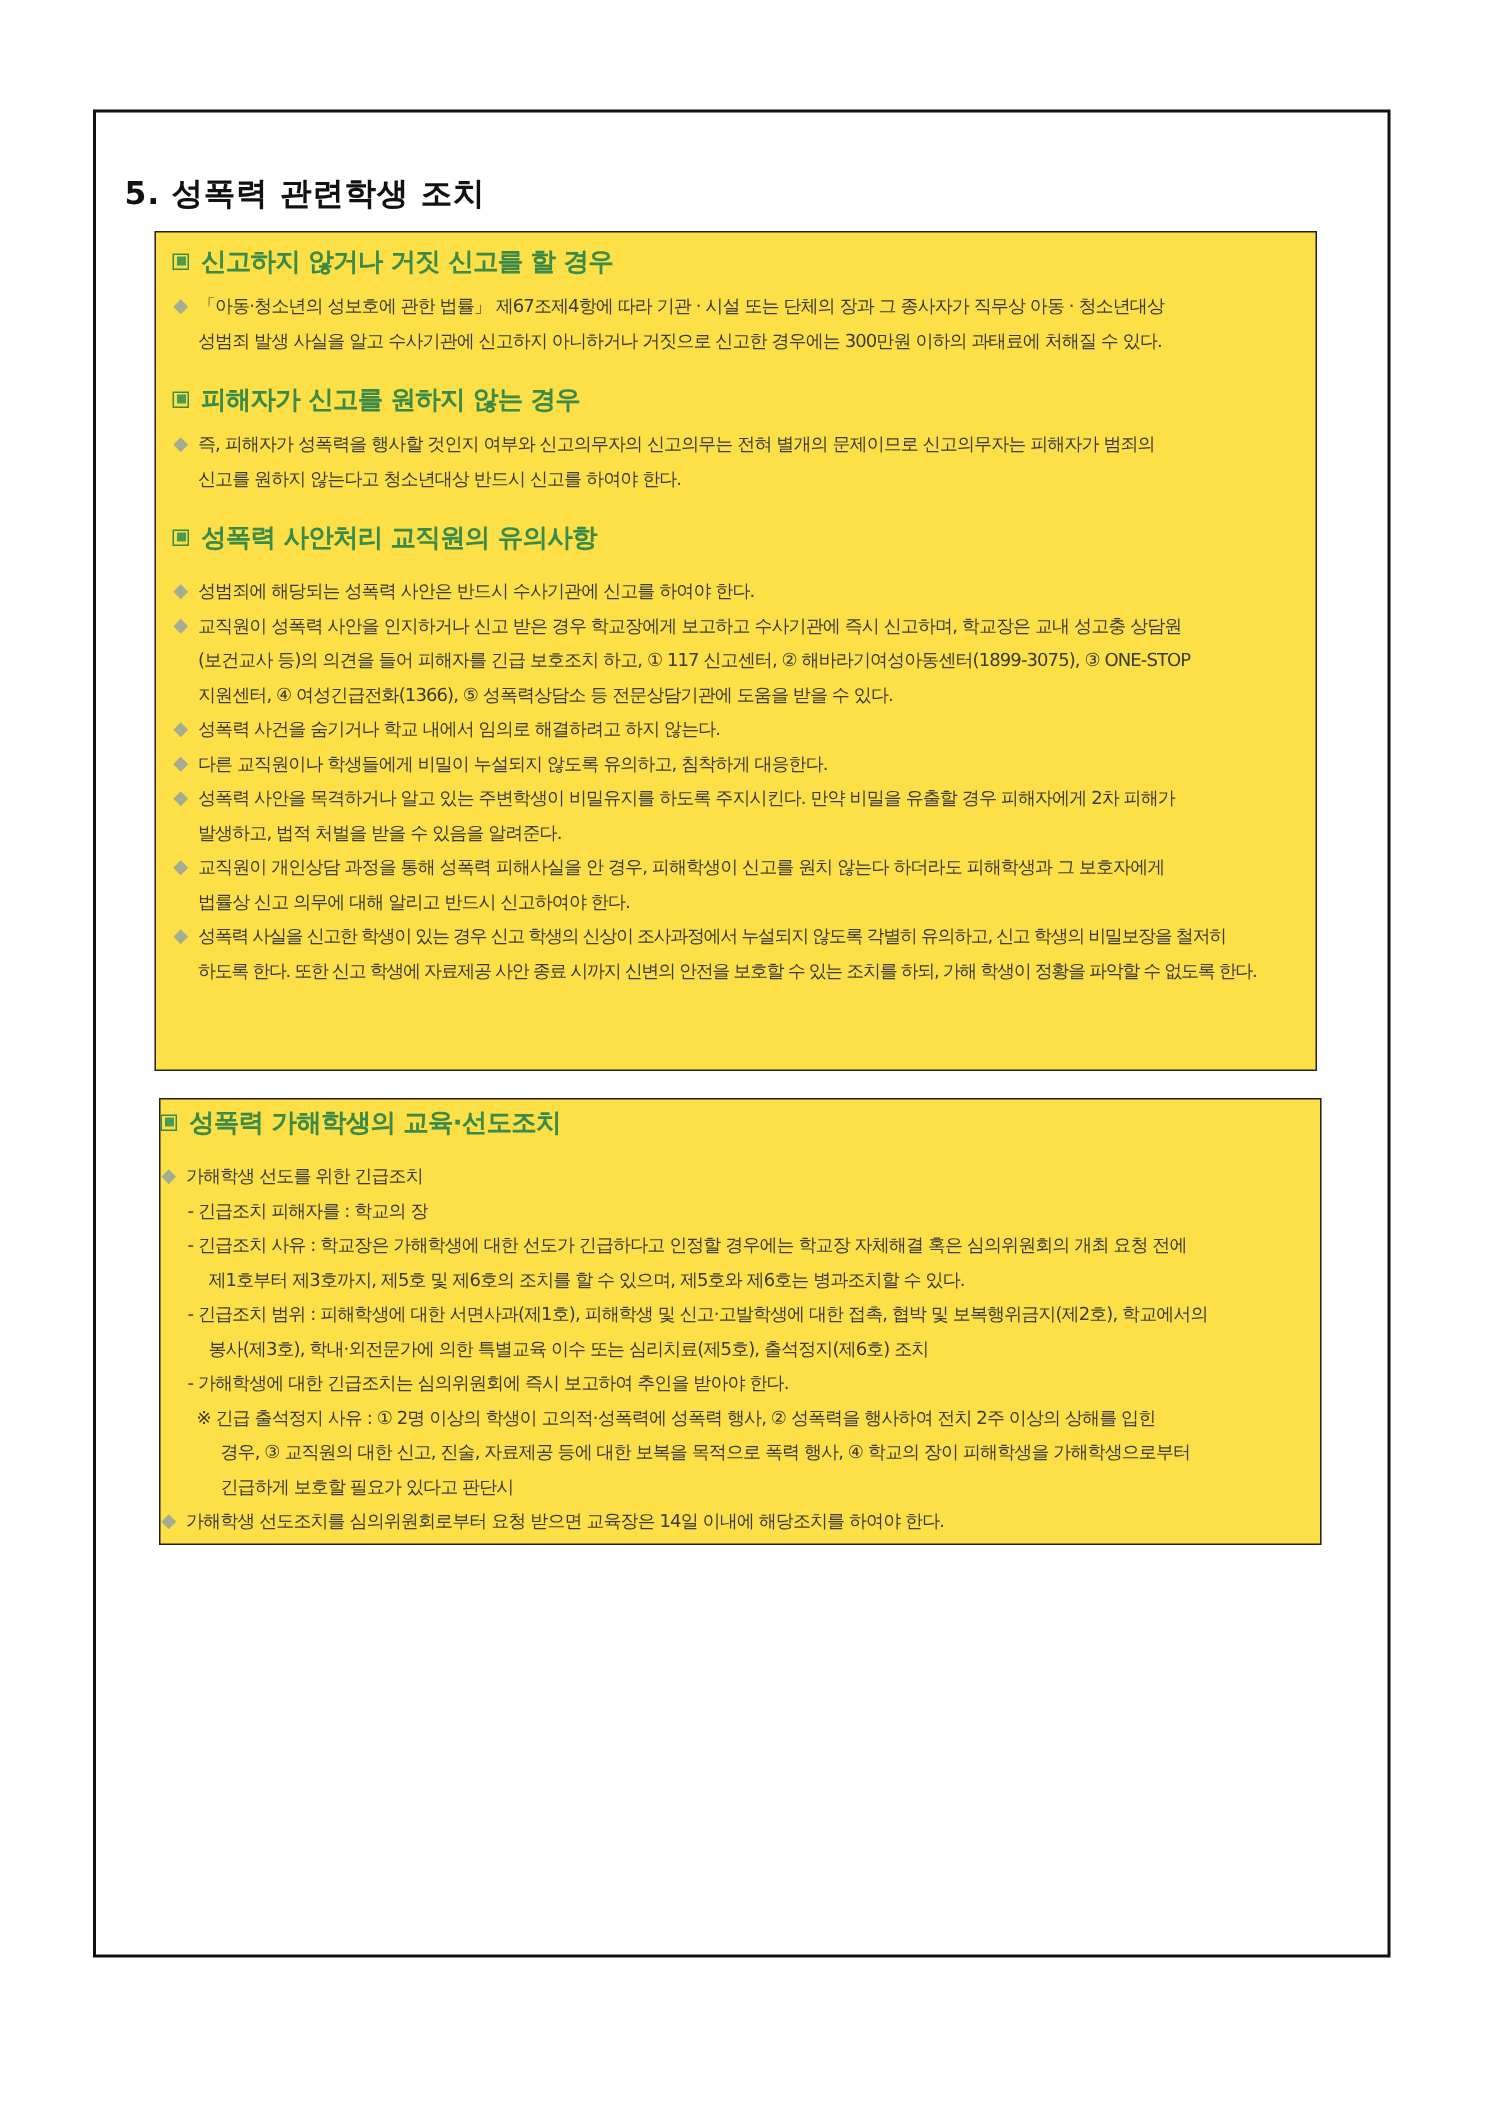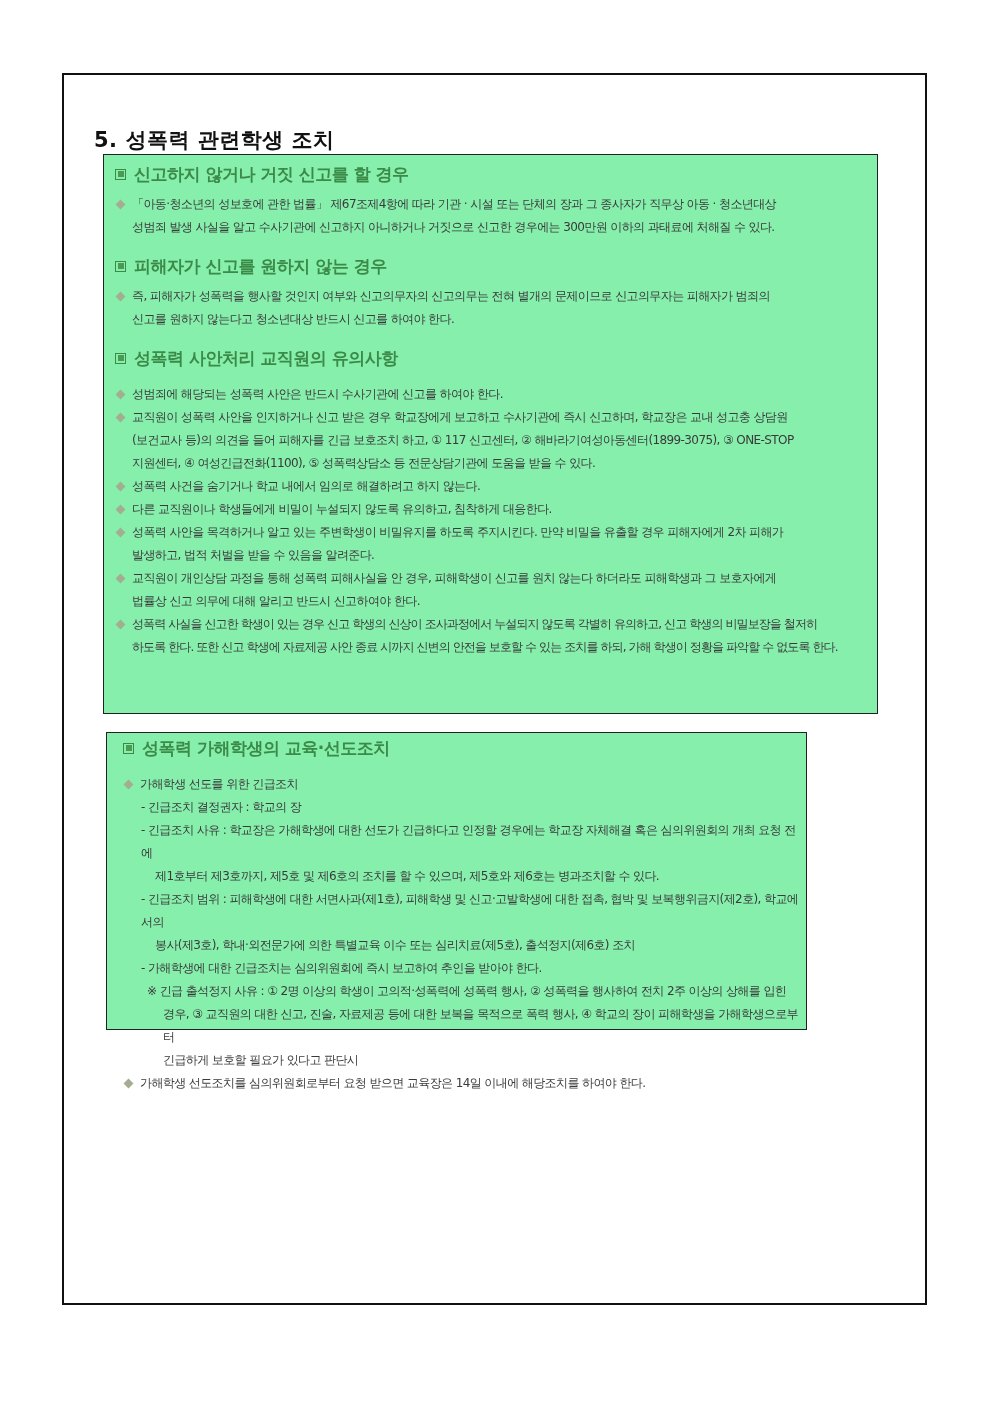--- a/index.html
+++ b/index.html
@@ -1,21 +1,21 @@
 <!DOCTYPE html>
 <html><head>
 <meta charset="utf-8">
 <style>
   html, body { margin: 0; padding: 0; background: #ffffff; }
   body { width: 992px; height: 1403px; position: relative; font-family: "DejaVu Sans", "Liberation Sans", sans-serif; color: #333; }
   .page-frame { position: absolute; left: 62px; top: 73px; width: 865px; height: 1232px; border: 2px solid #111; box-sizing: border-box; }
-  .page-title { position: absolute; left: 78px; top: 110px; font-size: 21px; font-weight: 600; color: #111; letter-spacing: 0.5px; margin: 16px; }
-  .box { position: absolute; border: 1.5px solid #222; box-sizing: border-box; background: #86efac; }
+  .page-title { position: absolute; left: 78px; top: 110px; font-size: 21px; font-weight: 600; color: #111; letter-spacing: 0.5px; margin: 5px; }
+  .box { position: absolute; border: 1.5px solid #222; box-sizing: border-box; background: #fde047; }
   .box1 { left: 103px; top: 154px; width: 775px; height: 560px; padding: 6px 10px 0 11px; }
-  .box2 { left: 106px; top: 732px; width: 701px; height: 298px; padding: 2px 6px 0 16px; }
+  .box2 { left: 106px; top: 732px; width: 775px; height: 298px; padding: 2px 6px 0 0; }
   .section-heading { display: flex; align-items: center; font-size: 17px; font-weight: bold; color: #3b8a48; margin: 0; height: 26px; letter-spacing: -0.5px; }
   .sq-icon { display: inline-block; width: 11px; height: 11px; border: 1.5px solid #3b8a48; box-sizing: border-box; margin-right: 8px; position: relative; }
   .sq-icon::after { content: ""; position: absolute; left: 1.5px; top: 1.5px; right: 1.5px; bottom: 1.5px; background: #4c9a52; }
   .bullet { position: relative; font-size: 12px; line-height: 23px; color: #3a3a3a; padding-left: 17px; letter-spacing: -0.6px; margin: 0; }
   .diamond-icon { position: absolute; left: 2px; top: 8px; width: 7px; height: 7px; background: #a3ad90; transform: rotate(45deg); }
   .sub { font-size: 12px; line-height: 23px; color: #3a3a3a; padding-left: 18px; text-indent: 0; letter-spacing: -0.6px; margin: 0; }
   .sub-cont { padding-left: 32px; }
   .note { font-size: 12px; line-height: 23px; color: #3a3a3a; padding-left: 24px; letter-spacing: -0.6px; margin: 0; }
   .note-cont { padding-left: 40px; }
   .gap-s { height: 6px; }
@@ -61,21 +61,21 @@
   </h2>
   <div class="gap-m"></div>
   <div class="bullet">
     <span class="diamond-icon"></span>
     <div>성범죄에 해당되는 성폭력 사안은 반드시 수사기관에 신고를 하여야 한다.</div>
   </div>
   <div class="bullet">
     <span class="diamond-icon"></span>
     <div>교직원이 성폭력 사안을 인지하거나 신고 받은 경우 학교장에게 보고하고 수사기관에 즉시 신고하며, 학교장은 교내 성고충 상담원</div>
     <div>(보건교사 등)의 의견을 들어 피해자를 긴급 보호조치 하고, ① 117 신고센터, ② 해바라기여성아동센터(1899-3075), ③ ONE-STOP</div>
-    <div>지원센터, ④ 여성긴급전화(1100), ⑤ 성폭력상담소 등 전문상담기관에 도움을 받을 수 있다.</div>
+    <div>지원센터, ④ 여성긴급전화(1366), ⑤ 성폭력상담소 등 전문상담기관에 도움을 받을 수 있다.</div>
   </div>
   <div class="bullet">
     <span class="diamond-icon"></span>
     <div>성폭력 사건을 숨기거나 학교 내에서 임의로 해결하려고 하지 않는다.</div>
   </div>
   <div class="bullet">
     <span class="diamond-icon"></span>
     <div>다른 교직원이나 학생들에게 비밀이 누설되지 않도록 유의하고, 침착하게 대응한다.</div>
   </div>
   <div class="bullet">
@@ -98,21 +98,21 @@
 <div class="box box2">
   <h2 class="section-heading">
     <span class="sq-icon"></span>
     <span>성폭력 가해학생의 교육·선도조치</span>
   </h2>
   <div class="gap-m"></div>
   <div class="bullet">
     <span class="diamond-icon"></span>
     <div>가해학생 선도를 위한 긴급조치</div>
   </div>
-  <div class="sub">- 긴급조치 결정권자 : 학교의 장</div>
+  <div class="sub">- 긴급조치 피해자를 : 학교의 장</div>
   <div class="sub">- 긴급조치 사유 : 학교장은 가해학생에 대한 선도가 긴급하다고 인정할 경우에는 학교장 자체해결 혹은 심의위원회의 개최 요청 전에</div>
   <div class="sub sub-cont">제1호부터 제3호까지, 제5호 및 제6호의 조치를 할 수 있으며, 제5호와 제6호는 병과조치할 수 있다.</div>
   <div class="sub">- 긴급조치 범위 : 피해학생에 대한 서면사과(제1호), 피해학생 및 신고·고발학생에 대한 접촉, 협박 및 보복행위금지(제2호), 학교에서의</div>
   <div class="sub sub-cont">봉사(제3호), 학내·외전문가에 의한 특별교육 이수 또는 심리치료(제5호), 출석정지(제6호) 조치</div>
   <div class="sub">- 가해학생에 대한 긴급조치는 심의위원회에 즉시 보고하여 추인을 받아야 한다.</div>
   <div class="note">※ 긴급 출석정지 사유 : ① 2명 이상의 학생이 고의적·성폭력에 성폭력 행사, ② 성폭력을 행사하여 전치 2주 이상의 상해를 입힌</div>
   <div class="note note-cont">경우, ③ 교직원의 대한 신고, 진술, 자료제공 등에 대한 보복을 목적으로 폭력 행사, ④ 학교의 장이 피해학생을 가해학생으로부터</div>
   <div class="note note-cont">긴급하게 보호할 필요가 있다고 판단시</div>
   <div class="bullet">
     <span class="diamond-icon"></span>

